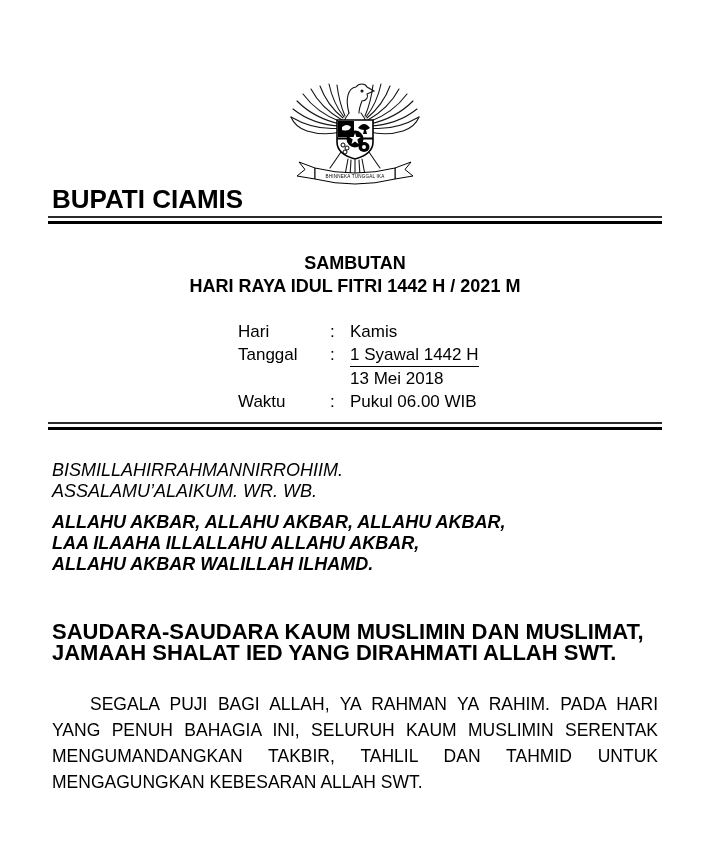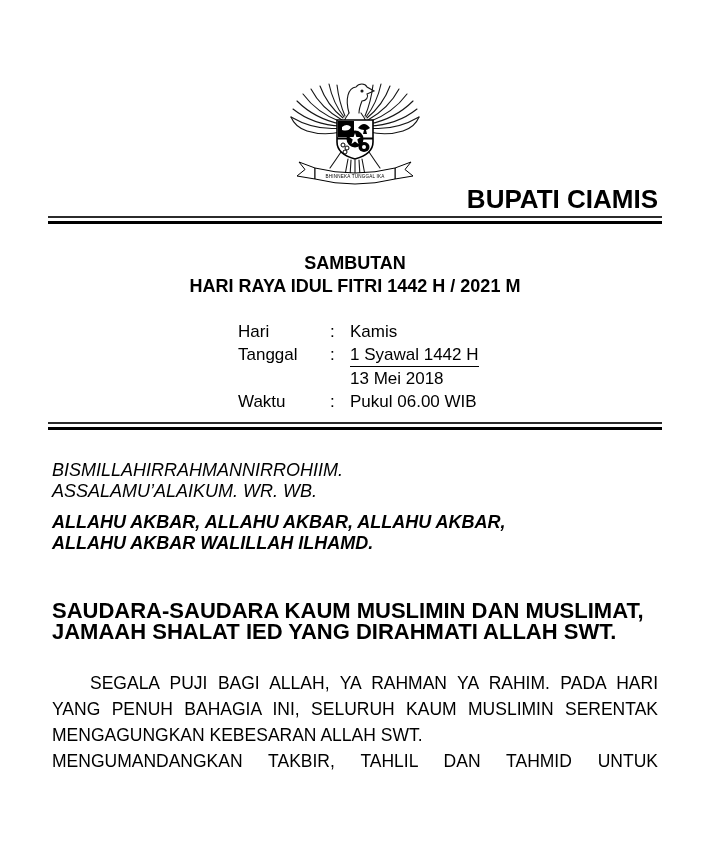--- a/index.html
+++ b/index.html
@@ -11,21 +11,21 @@
     color:#000000;
     font-family:"Liberation Sans", sans-serif;
     box-sizing:border-box;
     padding:82px 54px 45px 52px;
     overflow:hidden;
   }
   .emblem-row { text-align:center; height:104px; }
   .emblem { width:140px; height:104px; }
 
   .agency-title {
-    text-align:right;
+    text-align:left;
     font-size:26px;
     font-weight:bold;
     line-height:26px;
     letter-spacing:0px;
     margin-top:0;
   }
 
   .rule {
     margin:4px -4px 0 -4px;
     height:3px;
@@ -189,28 +189,29 @@
 
   <div class="rule second"></div>
 
   <div class="opening">
     <div>BISMILLAHIRRAHMANNIRROHIIM.</div>
     <div>ASSALAMU’ALAIKUM. WR. WB.</div>
   </div>
 
   <div class="takbir">
     <div>ALLAHU AKBAR, ALLAHU AKBAR, ALLAHU AKBAR,</div>
+    <div>LAA ILAAHA ILLALLAHU ALLAHU AKBAR,</div>
     <div>ALLAHU AKBAR WALILLAH ILHAMD.</div>
   </div>
 
   <div class="salutation">
     <div>SAUDARA-SAUDARA KAUM MUSLIMIN DAN MUSLIMAT,</div>
     <div>JAMAAH SHALAT IED YANG DIRAHMATI ALLAH SWT.</div>
   </div>
 
   <div class="paragraph">
     <div class="par-line first">SEGALA PUJI BAGI ALLAH, YA RAHMAN YA RAHIM. PADA HARI</div>
     <div class="par-line">YANG PENUH BAHAGIA INI, SELURUH KAUM MUSLIMIN SERENTAK</div>
+    <div class="par-line">MENGUMANDANGKAN TAKBIR, TAHLIL DAN TAHMID UNTUK</div>
     <div class="par-line last">MENGAGUNGKAN KEBESARAN ALLAH SWT.</div>
-    <div class="par-line">MENGUMANDANGKAN TAKBIR, TAHLIL DAN TAHMID UNTUK</div>
   </div>
 
 </div>
 
 </body></html>

